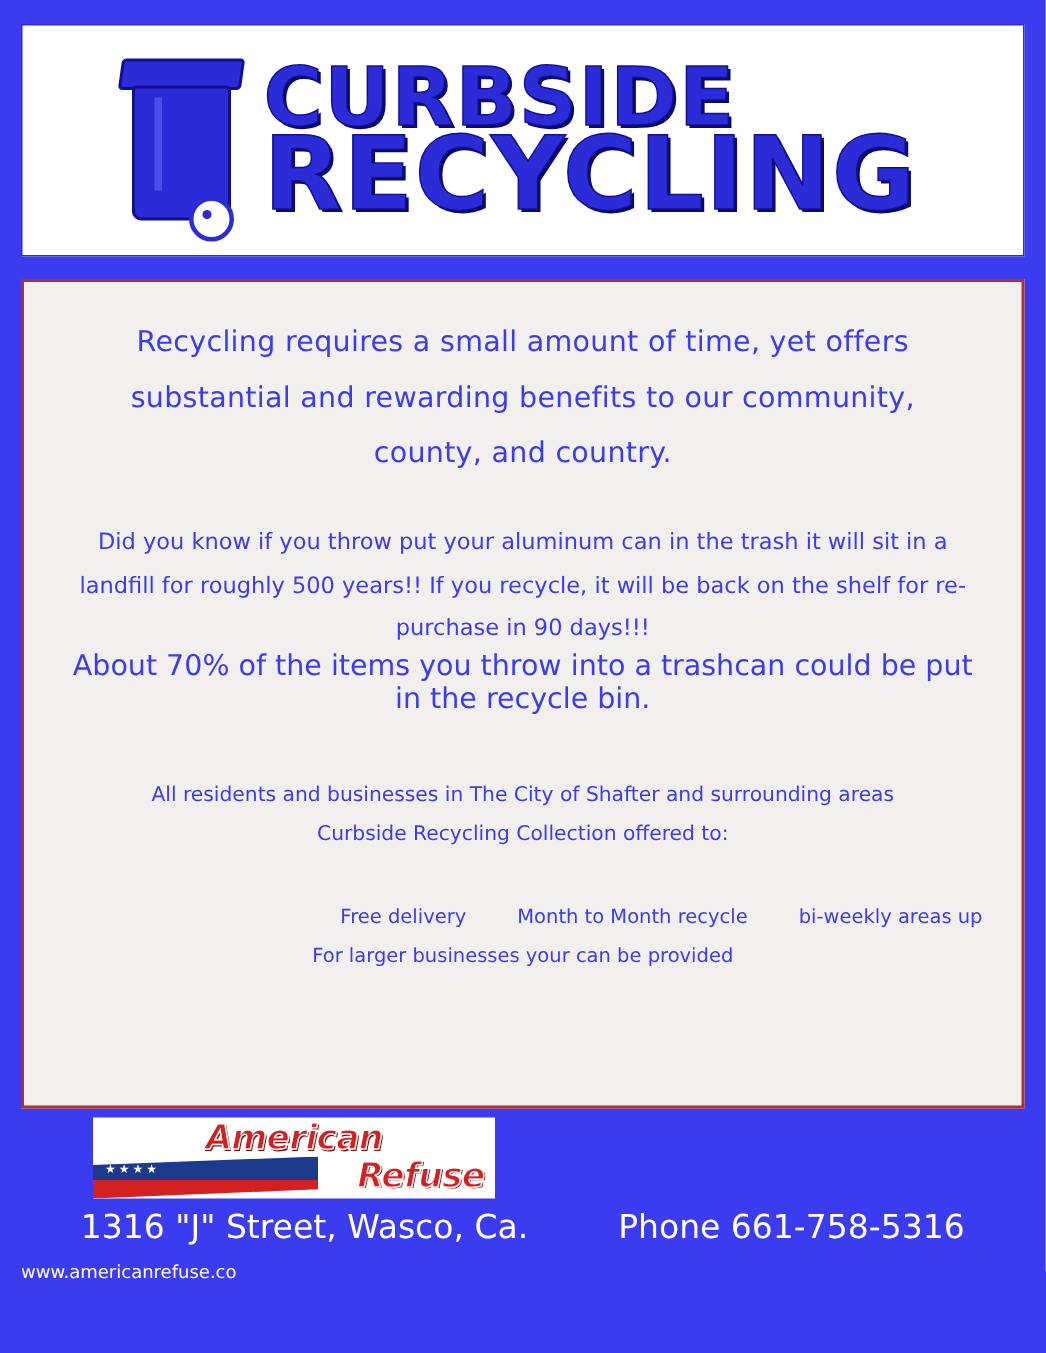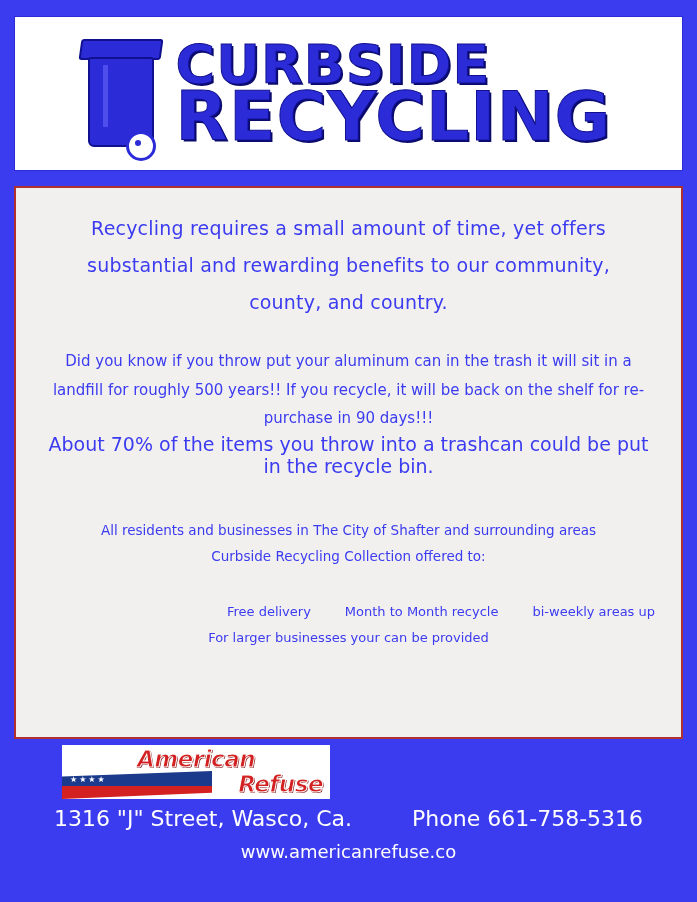--- a/index.html
+++ b/index.html
@@ -247,22 +247,22 @@
   }
   .address-row {
     display: flex;
     justify-content: center;
     align-items: center;
     gap: 60px;
     font-size: 22px;
     margin-top: 8px;
   }
   .website {
-    text-align: center;
-    font-size: 18px;
+    text-align: left;
+    font-size: 12px;
     margin-top: 10px;
   }
 </style>
 </head>
 <body>
 
 <div class="page">
 
   <div class="header-band">
     <div class="logo-wrap">

